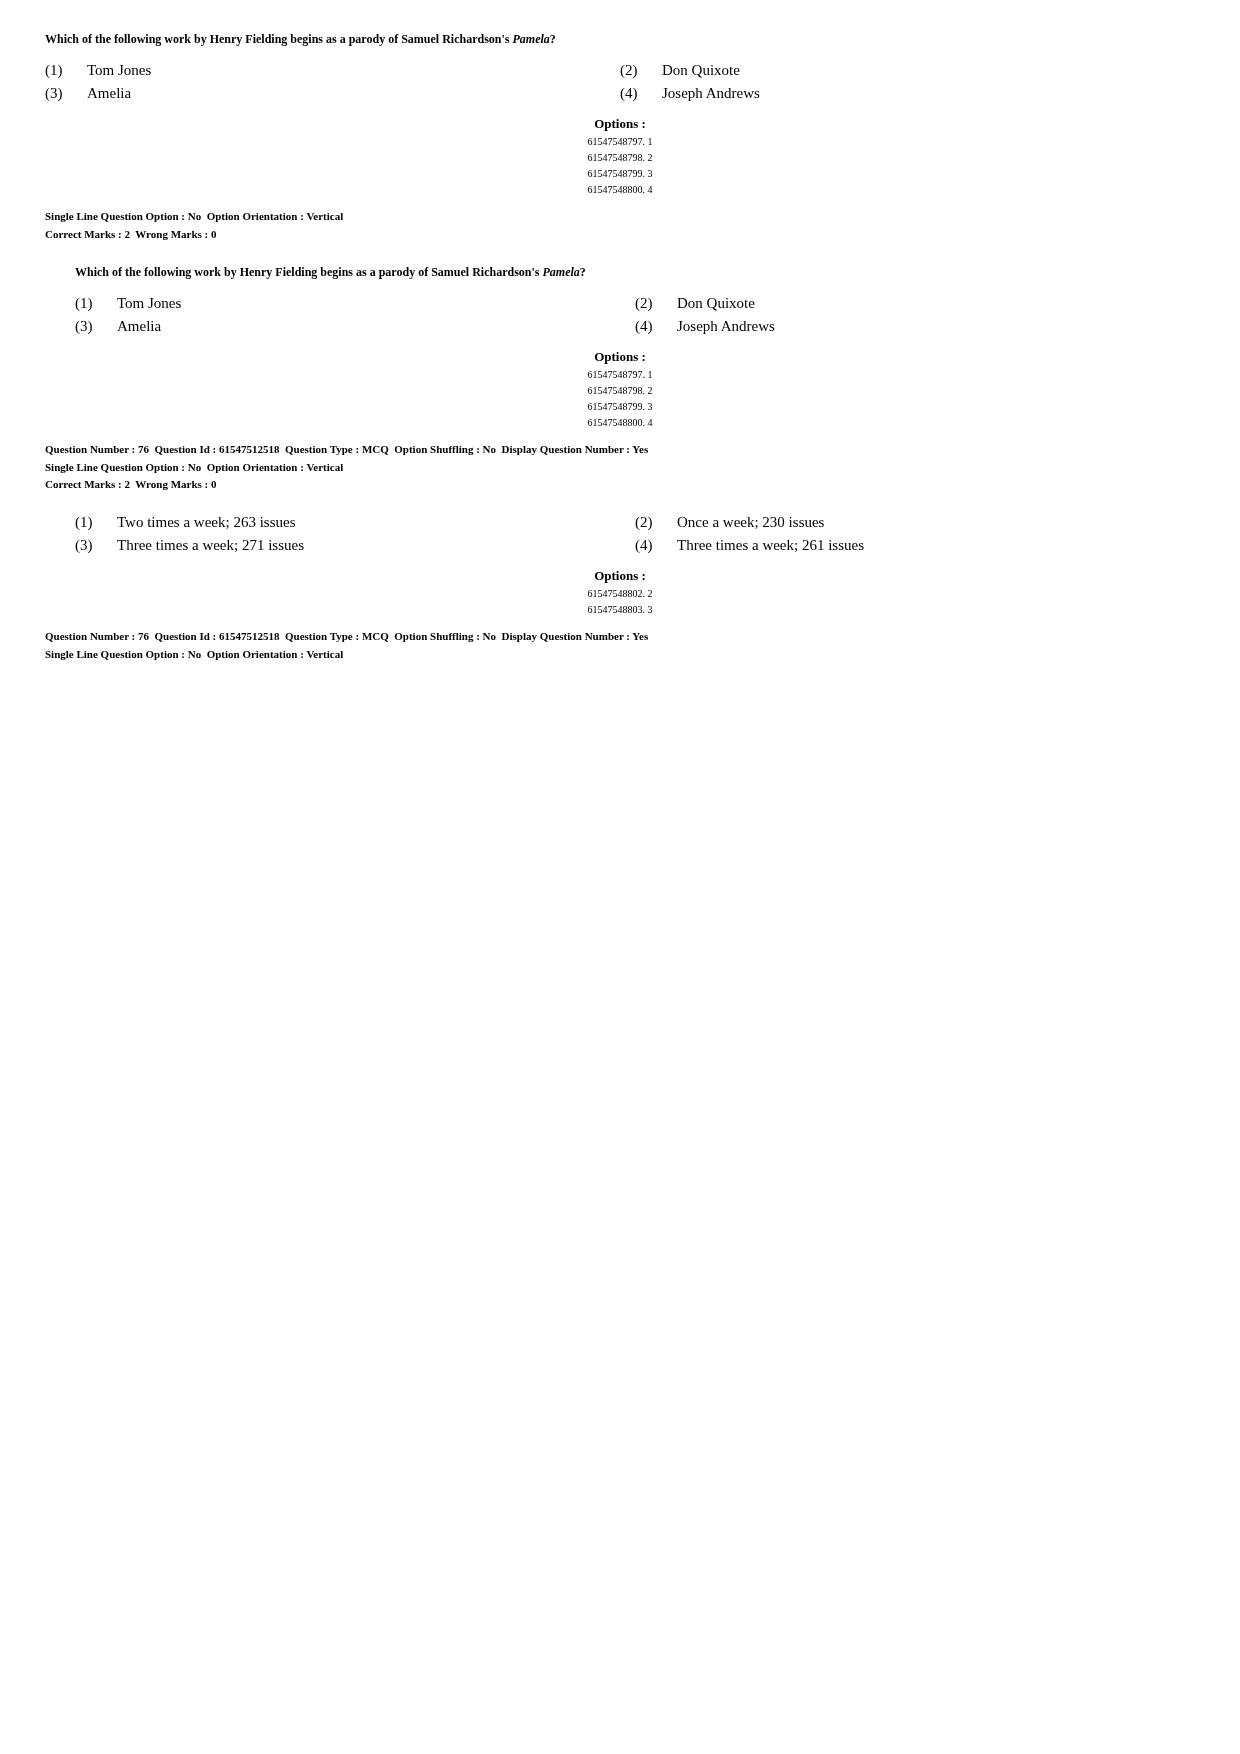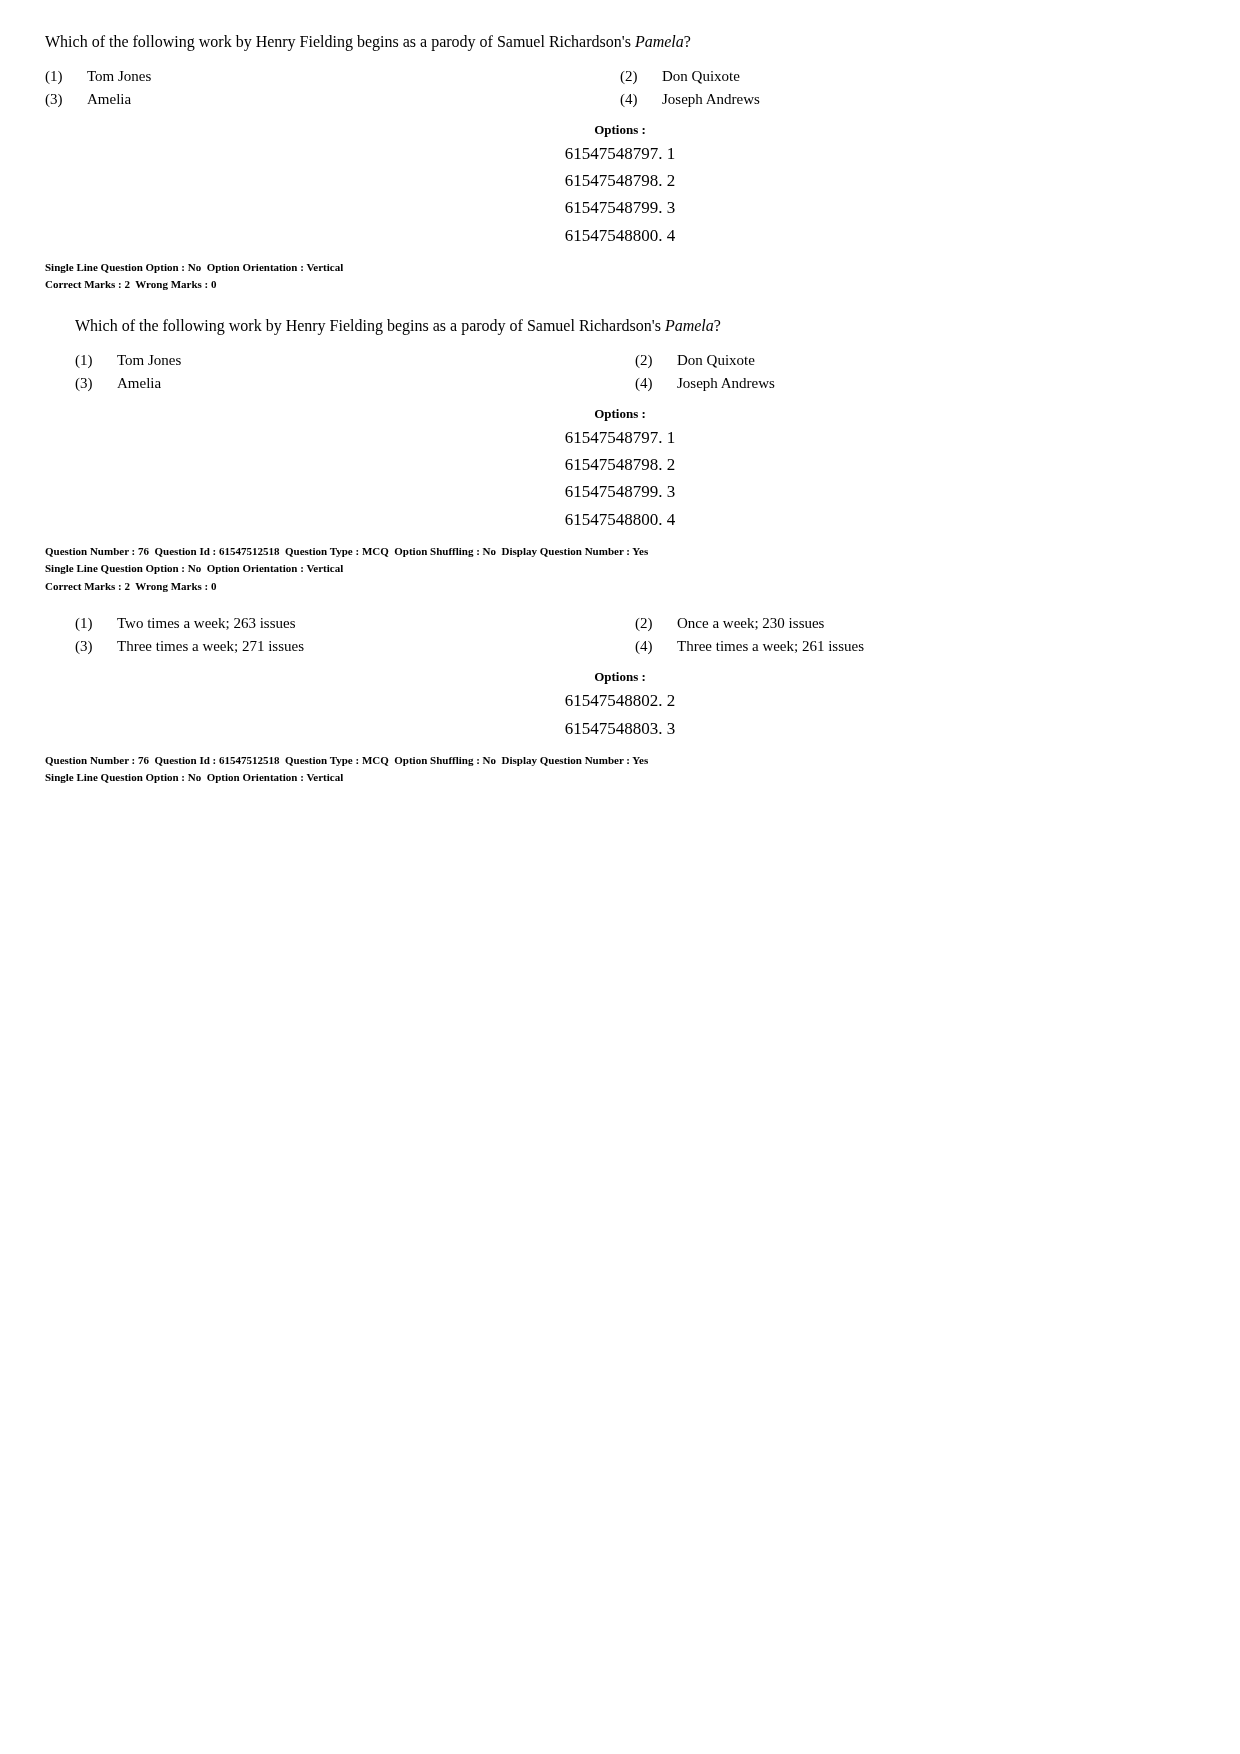--- a/index.html
+++ b/index.html
@@ -9,23 +9,24 @@
       color: #000;
       background: #fff;
       width: 1240px;
       min-height: 1754px;
       padding: 30px 45px;
     }
     .question-block {
       margin-bottom: 10px;
     }
     .question-text {
-      font-size: 16px;
+      font-size: 12px;
       line-height: 1.5;
       margin-bottom: 14px;
+      font-weight: bold;
     }
     .question-text em {
       font-style: italic;
     }
     .options-grid {
       display: grid;
       grid-template-columns: 1fr 1fr;
       gap: 6px 0;
       margin-bottom: 14px;
     }
@@ -42,21 +43,21 @@
     .options-section {
       margin-bottom: 8px;
       text-align: center;
     }
     .options-label {
       font-weight: bold;
       font-size: 13px;
       margin-bottom: 2px;
     }
     .option-code {
-      font-size: 17px;
+      font-size: 10px;
       line-height: 1.6;
     }
     .meta-info {
       font-size: 11px;
       font-weight: bold;
       line-height: 1.6;
       margin-bottom: 20px;
       border-top: none;
     }
   </style>

